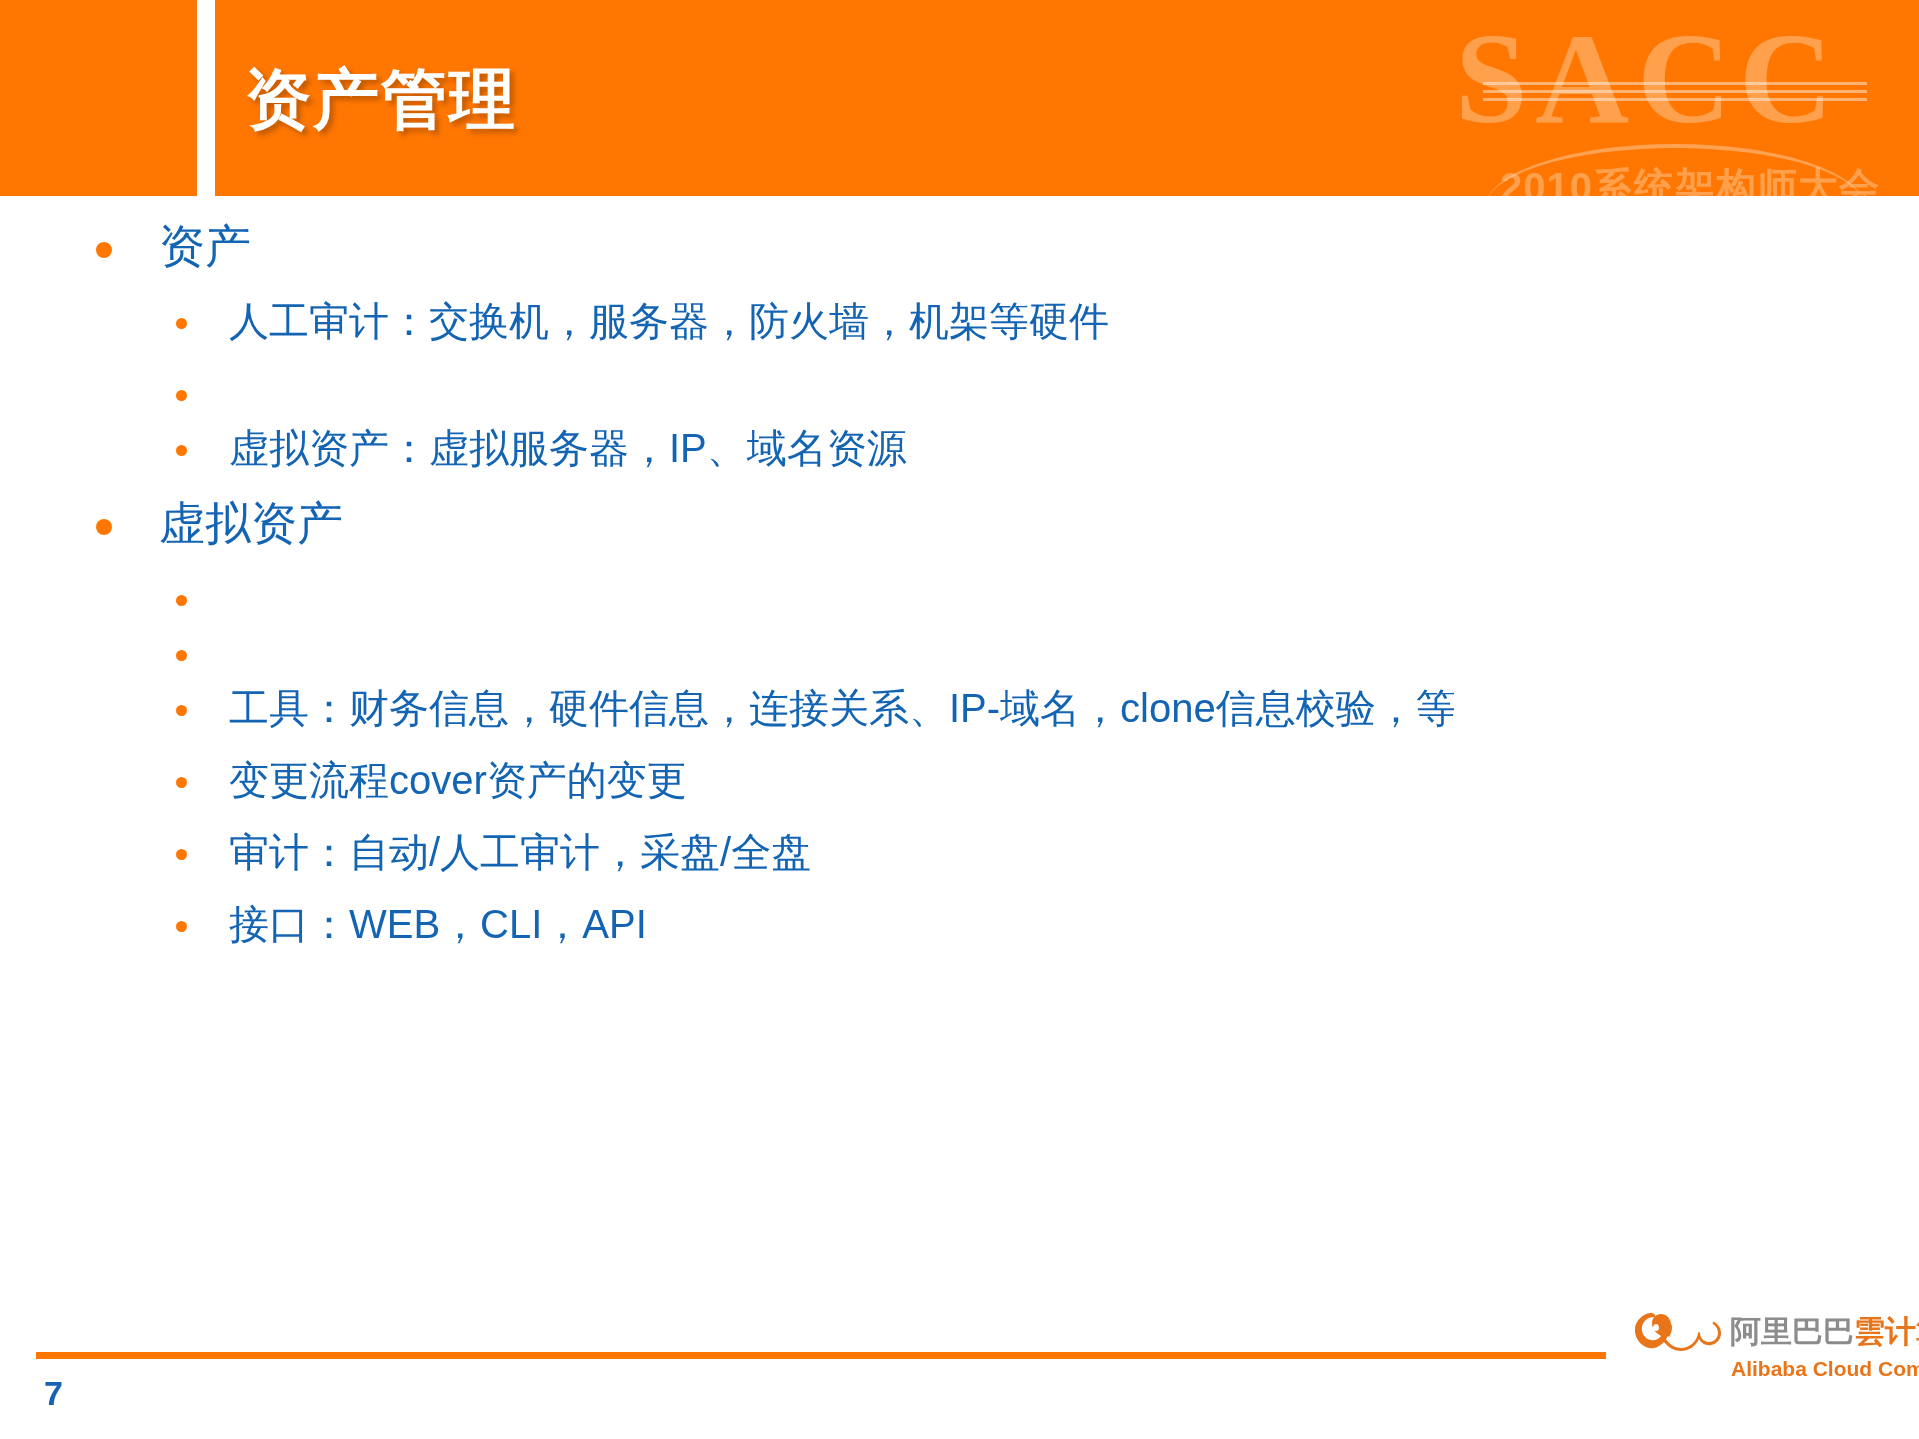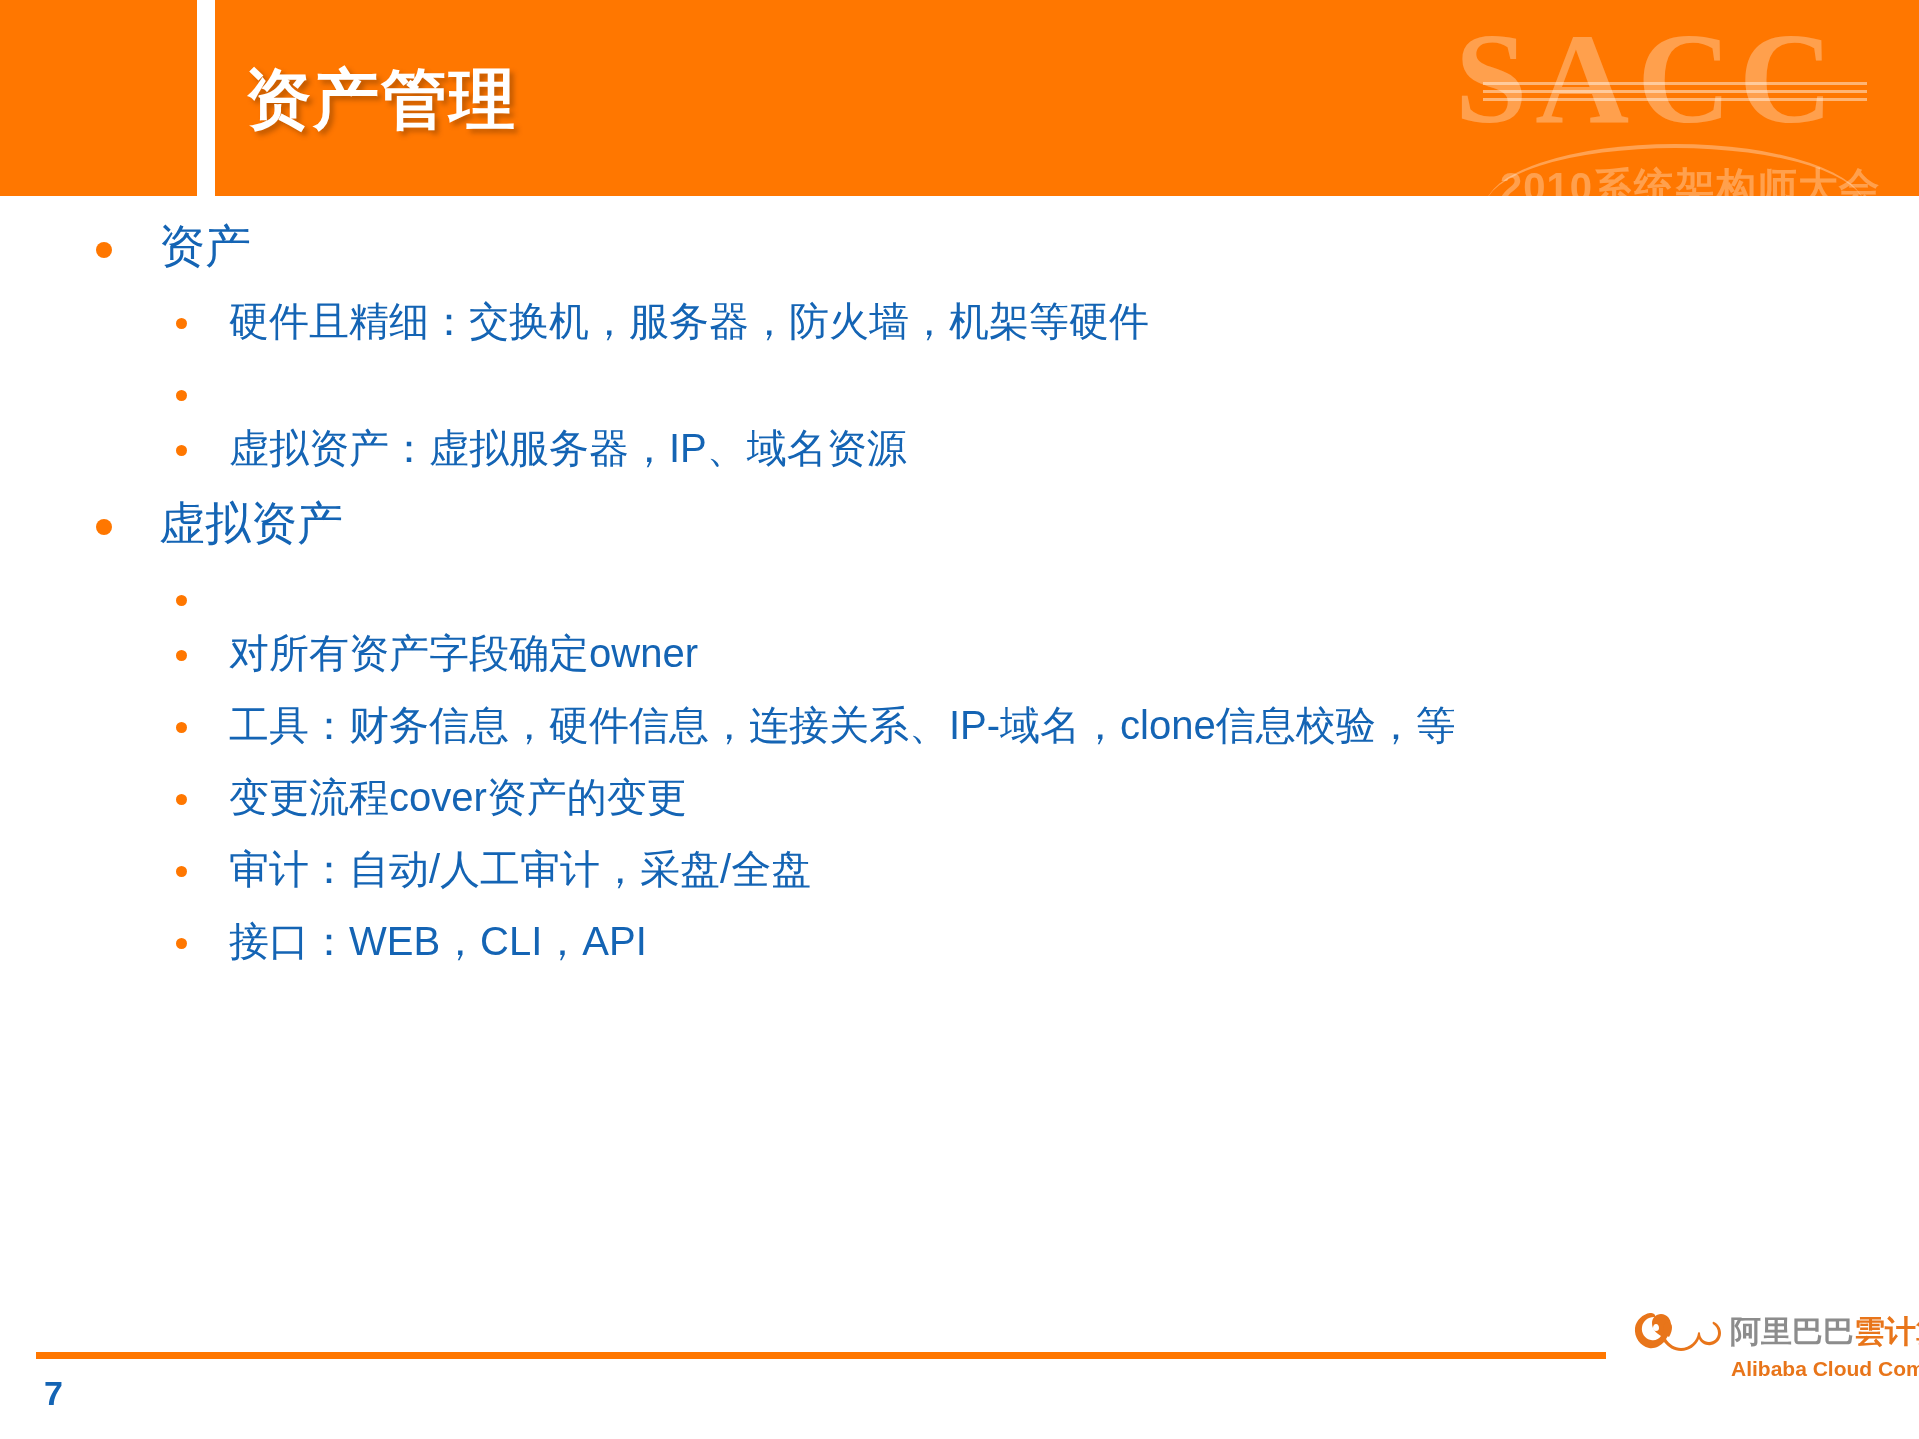--- a/index.html
+++ b/index.html
@@ -246,41 +246,40 @@
 
 <div class="content">
 
   <div class="bullet-l1">
     <span class="marker"></span>
     <span class="text">资产</span>
   </div>
 
   <div class="bullet-l2">
     <span class="marker"></span>
-    <span class="text">硬件且精细：交换机，服务器，防火墙，机架等硬件</span>
+    <span class="text">人工审计：交换机，服务器，防火墙，机架等硬件</span>
   </div>
   <div class="bullet-l2">
     <span class="marker"></span>
   </div>
   <div class="bullet-l2">
     <span class="marker"></span>
     <span class="text">虚拟资产：虚拟服务器，IP、域名资源</span>
   </div>
 
   <div class="bullet-l1">
     <span class="marker"></span>
     <span class="text">虚拟资产</span>
   </div>
 
   <div class="bullet-l2">
     <span class="marker"></span>
   </div>
   <div class="bullet-l2">
     <span class="marker"></span>
-    <span class="text">对所有资产字段确定owner</span>
   </div>
   <div class="bullet-l2">
     <span class="marker"></span>
     <span class="text">工具：财务信息，硬件信息，连接关系、IP-域名，clone信息校验，等</span>
   </div>
   <div class="bullet-l2">
     <span class="marker"></span>
     <span class="text">变更流程cover资产的变更</span>
   </div>
   <div class="bullet-l2">

